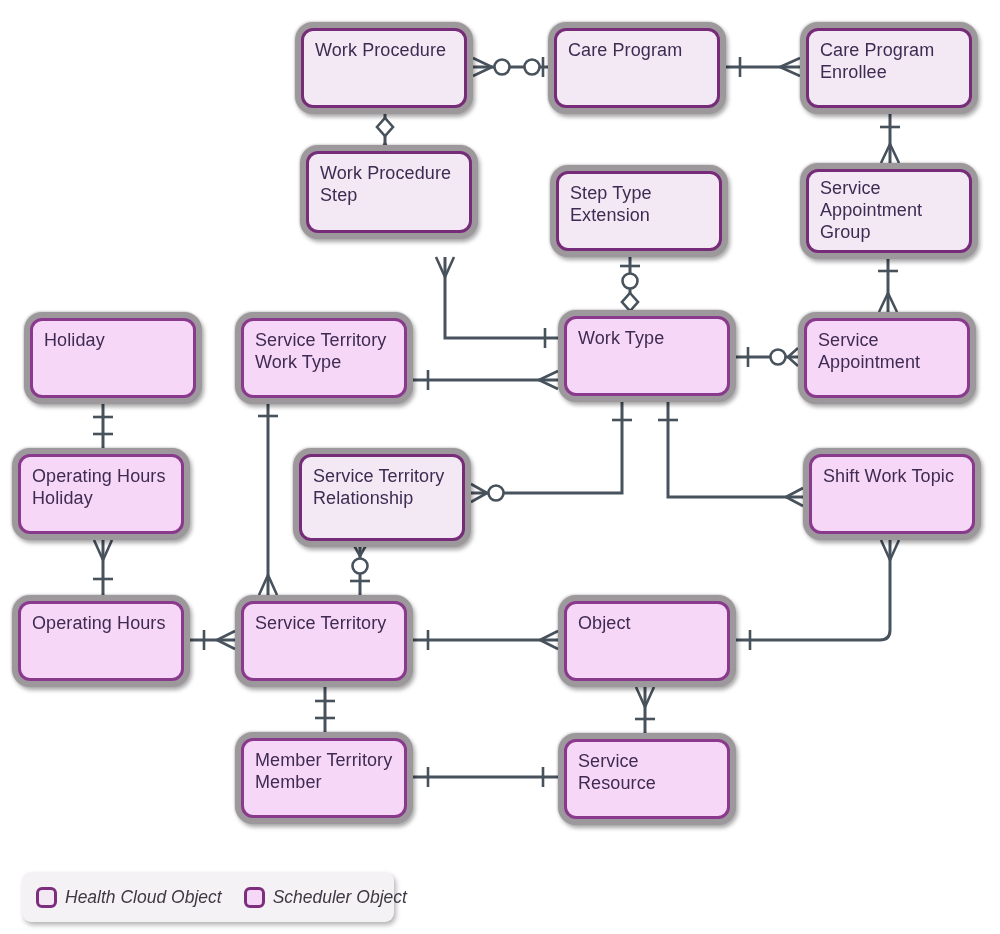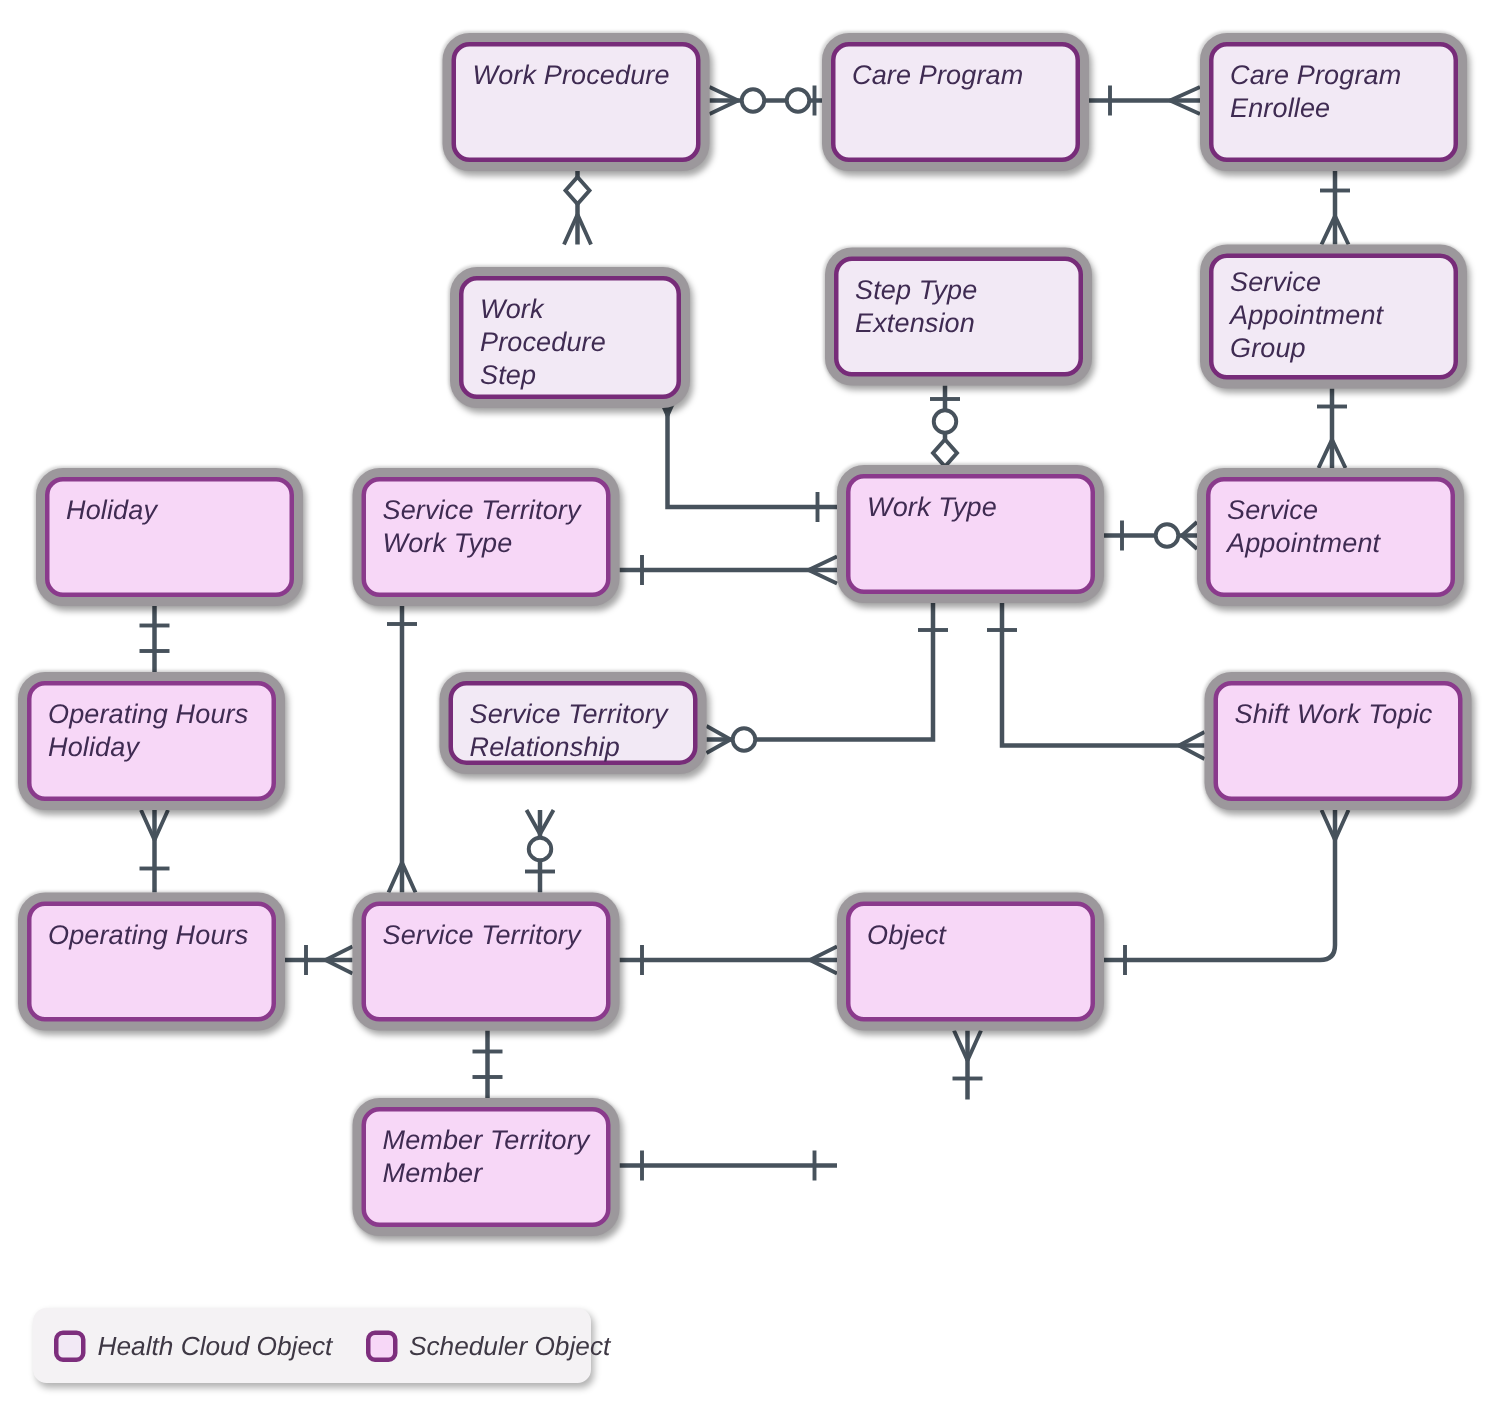--- a/index.html
+++ b/index.html
@@ -5,21 +5,20 @@
   html,body{margin:0;padding:0;background:#fff;}
   #canvas{
     position:relative;width:1000px;height:934px;background:#ffffff;
     font-family:"Liberation Sans", sans-serif;overflow:hidden;
   }
   #edges{position:absolute;left:0;top:0;z-index:1;}
   .node{
     position:absolute;z-index:2;box-sizing:border-box;
     background:#9c989c;border-radius:18px;padding:6px;
     box-shadow:2px 3px 4px rgba(0,0,0,.35), -1px -1px 2px rgba(0,0,0,.15);
-    font-style:italic;
   }
   .node .inner{
     box-sizing:border-box;width:100%;height:100%;
     border-radius:12px;border:3.5px solid #772c79;
     padding:8px 10px 0 11px;
     font-size:18px;line-height:22px;color:#3f2b52;letter-spacing:.1px;
   }
   .node.health .inner{background:#f2e9f5;border-color:#772c79;}
   .node.scheduler .inner{background:#f7d7f7;border-color:#8a3a8c;}
   #legend{
@@ -184,21 +183,21 @@
 
   <div class="node health" style="left:295px;top:22px;width:178px;height:92px">
     <div class="inner">Work Procedure</div>
   </div>
   <div class="node health" style="left:548px;top:22px;width:178px;height:92px">
     <div class="inner">Care Program</div>
   </div>
   <div class="node health" style="left:800px;top:22px;width:178px;height:92px">
     <div class="inner">Care Program Enrollee</div>
   </div>
-  <div class="node health" style="left:300px;top:178px;width:160px;height:94px">
+  <div class="node health" style="left:300px;top:145px;width:178px;height:94px">
     <div class="inner">Work Procedure Step</div>
   </div>
   <div class="node health" style="left:550px;top:165px;width:178px;height:92px">
     <div class="inner">Step Type Extension</div>
   </div>
   <div class="node health" style="left:800px;top:163px;width:178px;height:96px">
     <div class="inner" style="padding-top:5px">Service Appointment Group</div>
   </div>
   <div class="node scheduler" style="left:24px;top:312px;width:178px;height:92px">
     <div class="inner">Holiday</div>
@@ -208,37 +207,40 @@
   </div>
   <div class="node scheduler" style="left:558px;top:310px;width:178px;height:92px">
     <div class="inner">Work Type</div>
   </div>
   <div class="node scheduler" style="left:798px;top:312px;width:178px;height:92px">
     <div class="inner">Service Appointment</div>
   </div>
   <div class="node scheduler" style="left:12px;top:448px;width:178px;height:92px">
     <div class="inner">Operating Hours Holiday</div>
   </div>
-  <div class="node health" style="left:293px;top:448px;width:178px;height:68px">
+  <div class="node health" style="left:293px;top:448px;width:178px;height:99px">
     <div class="inner">Service Territory Relationship</div>
   </div>
   <div class="node scheduler" style="left:803px;top:448px;width:178px;height:92px">
     <div class="inner">Shift Work Topic</div>
   </div>
   <div class="node scheduler" style="left:12px;top:595px;width:178px;height:92px">
     <div class="inner">Operating Hours</div>
   </div>
   <div class="node scheduler" style="left:235px;top:595px;width:178px;height:92px">
     <div class="inner">Service Territory</div>
   </div>
   <div class="node scheduler" style="left:558px;top:595px;width:178px;height:92px">
     <div class="inner">Object</div>
   </div>
   <div class="node scheduler" style="left:235px;top:732px;width:178px;height:92px">
     <div class="inner">Member Territory Member</div>
+  </div>
+  <div class="node scheduler" style="left:558px;top:733px;width:178px;height:92px">
+    <div class="inner">Service Resource</div>
   </div>
 
   <div id="legend">
     <span class="swatch health"></span>
     <span class="legend-label">Health Cloud Object</span>
     <span class="swatch scheduler"></span>
     <span class="legend-label">Scheduler Object</span>
   </div>
 
 </div>

